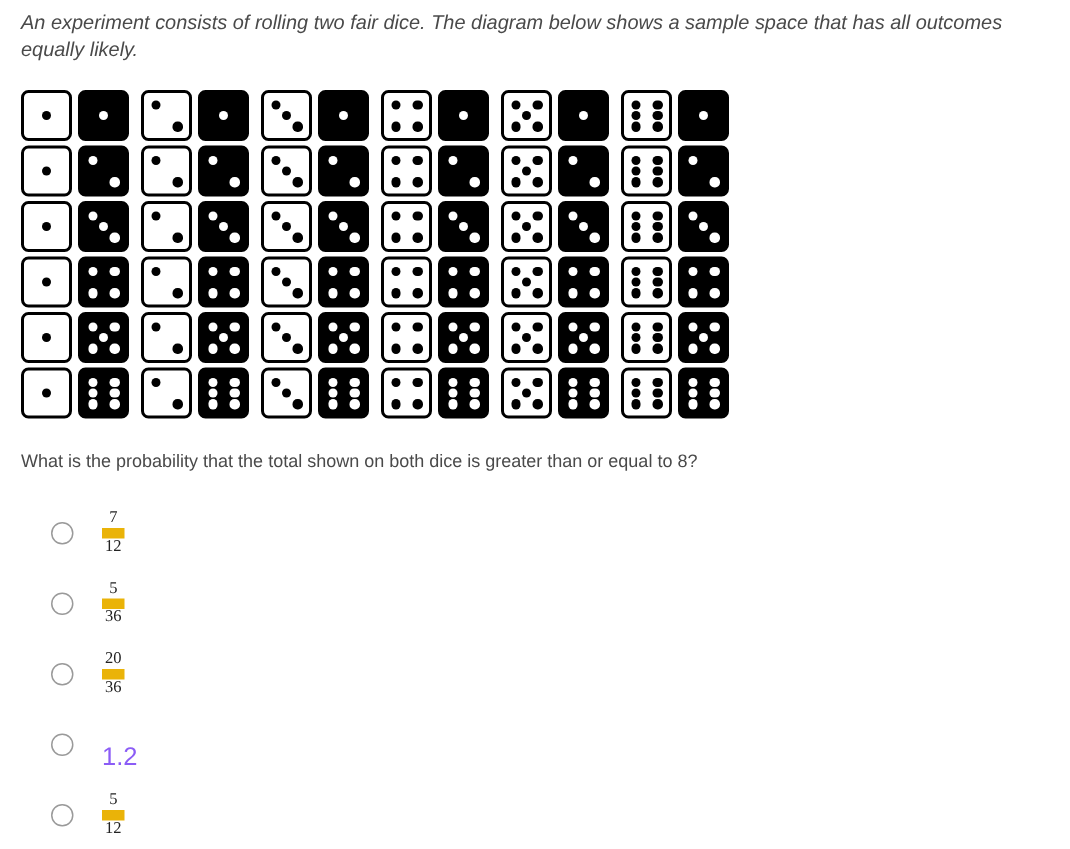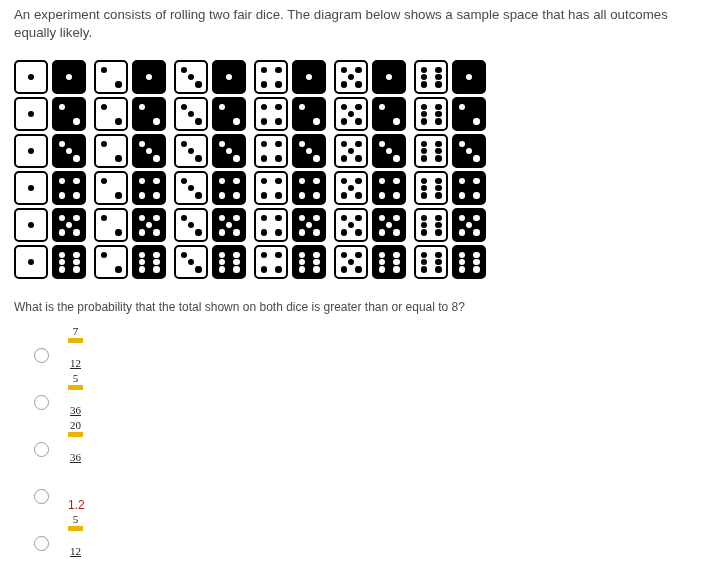--- a/index.html
+++ b/index.html
@@ -14,20 +14,21 @@
     color: #3d3d3d;
     position: relative;
     overflow: hidden;
   }
 
   #prompt {
     position: absolute;
     left: 14px;
     top: 6px;
     width: 690px;
+    font-style: italic;
     font-size: 13.3px;
     line-height: 18px;
     color: #4a4a4a;
   }
 
   
   #dice-grid {
     position: absolute;
     left: 14px;
     top: 60px;
@@ -103,35 +104,35 @@
     width: 13px;
     height: 13px;
     border: 1px solid #9a9a9a;
     border-radius: 50%;
     background: #ffffff;
     margin-left: 20px;
     margin-right: 19px;
     flex: none;
   }
   .answer-plain {
-    font-size: 12px;
-    color: #b91c1c;
+    font-size: 17px;
+    color: #8b5cf6;
     margin-top: 16px;
   }
   .frac {
     display: inline-flex;
     flex-direction: column;
     align-items: center;
     font-family: "Liberation Serif", serif;
     font-size: 11px;
     line-height: 1.08;
     color: #222222;
   }
   .frac .num { padding: 0 2px; }
-  .frac .den { padding: 15px 2px; border-top: 5px solid #eab308; text-decoration: underline; }
+  .frac .den { padding: 0 2px; border-top: 7px solid #eab308; }
 </style>
 </head>
 <body>
 
 <div id="prompt">An experiment consists of rolling two fair dice. The diagram below shows a sample space that has all outcomes equally likely.</div>
 
 <div id="dice-grid">
     <div class="dice-row">
       <div class="dice-pair">
         <div class="die white">

